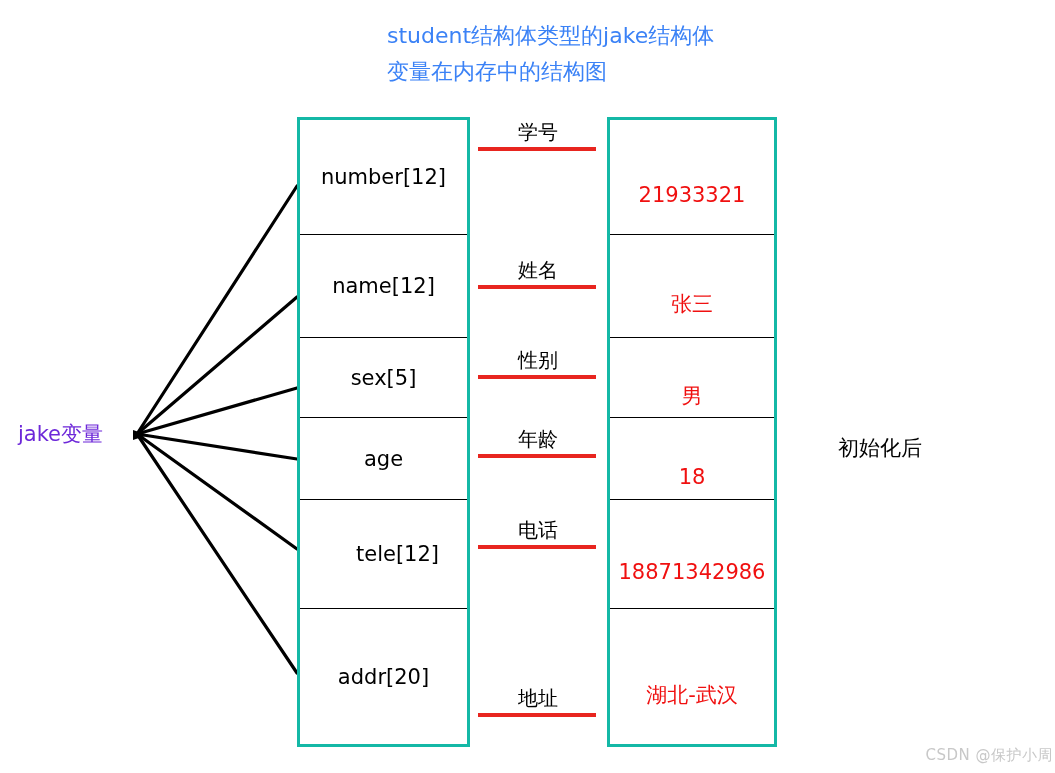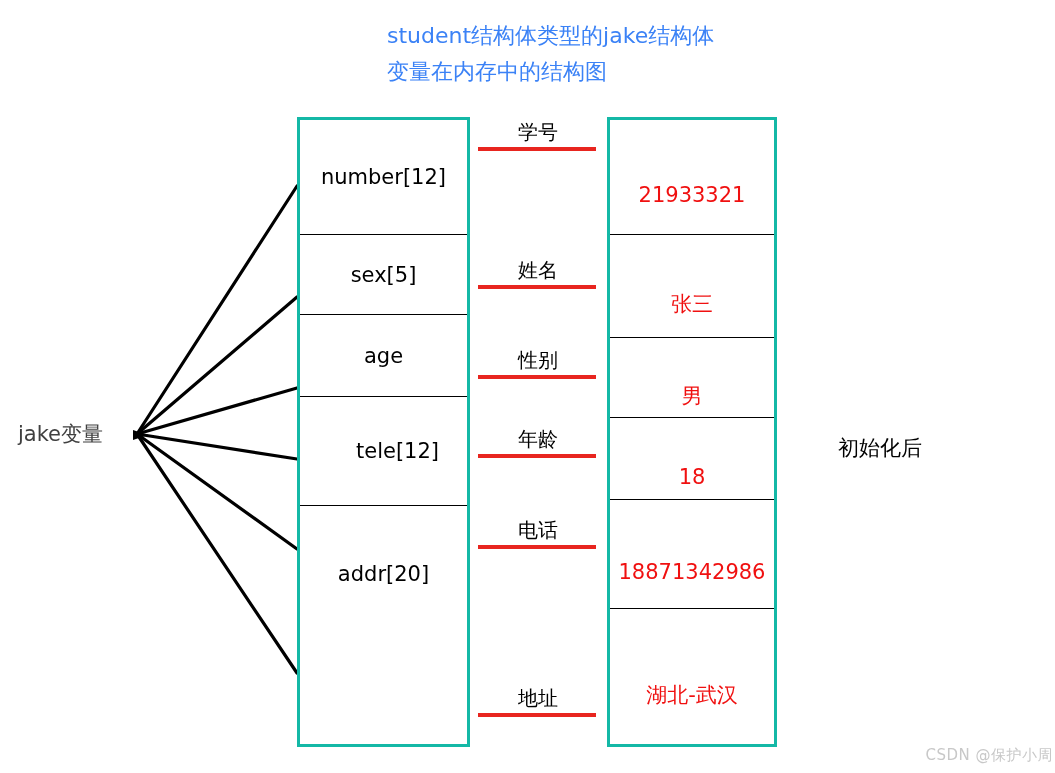--- a/index.html
+++ b/index.html
@@ -40,21 +40,21 @@
     pointer-events: none;
   }
 
   
   .jake-label {
     position: absolute;
     left: 18px;
     top: 420px;
     font-size: 21px;
     white-space: nowrap;
-    color: #404040;
+    color: #6d28d9;
   }
 
   
   .memory-box {
     position: absolute;
     box-sizing: border-box;
     border: 3px solid #14b8a6;
     background: #fff;
   }
   #left-box  { left: 297px; top: 117px; width: 173px; height: 630px; }
@@ -146,20 +146,23 @@
     </g>
     <polygon points="133,430 148,435 133,440" fill="#000000"></polygon>
   </svg>
 
   <div class="jake-label">jake变量</div>
 
   <div class="memory-box" id="left-box">
     <div class="box-row" style="height:115px;">
       <span class="field-text">number[12]</span>
     </div>
+    <div class="box-row" style="height:103px;">
+      <span class="field-text">name[12]</span>
+    </div>
     <div class="box-row" style="height:80px;">
       <span class="field-text">sex[5]</span>
     </div>
     <div class="box-row" style="height:82px;">
       <span class="field-text">age</span>
     </div>
     <div class="box-row" style="height:109px;padding-left:28px;">
       <span class="field-text">tele[12]</span>
     </div>
     <div class="box-row" style="height:135px;">

